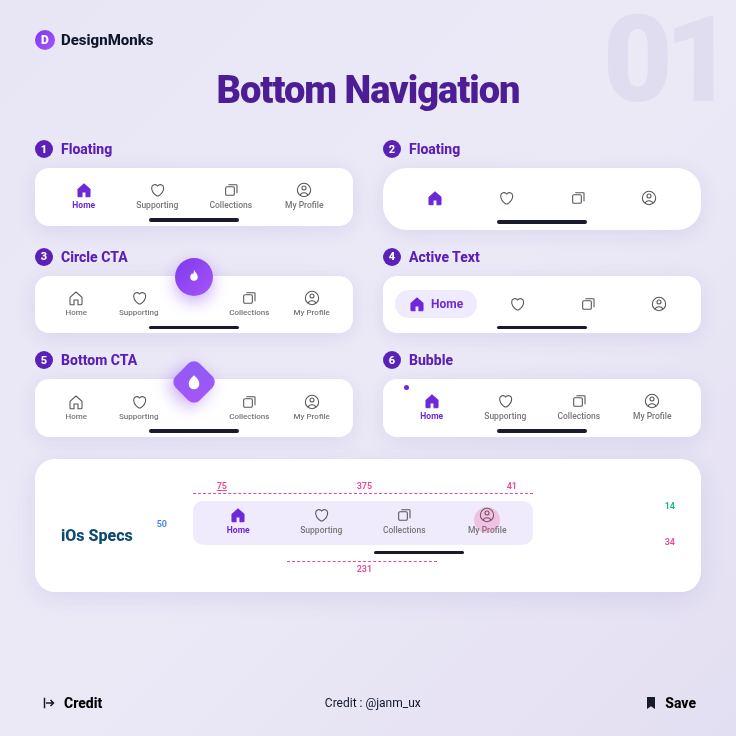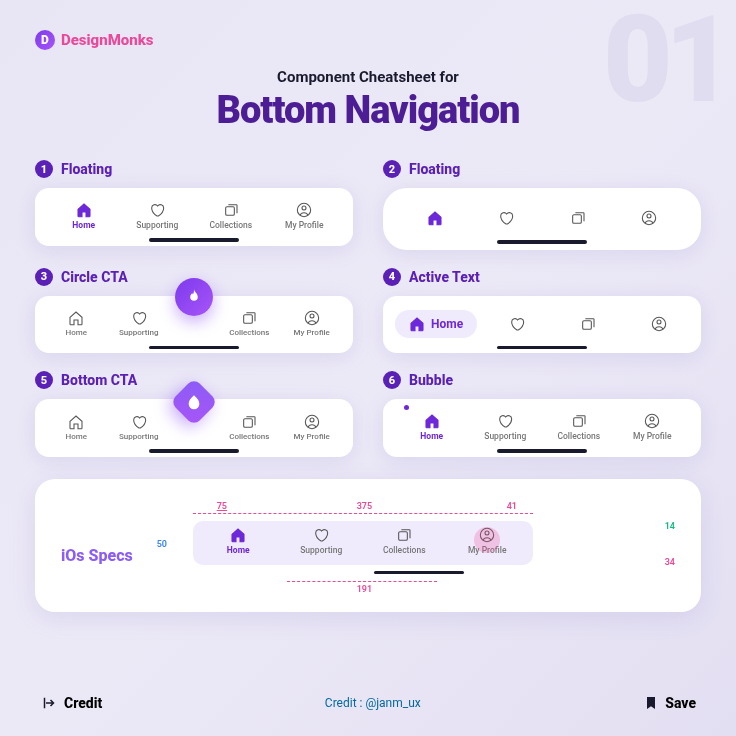--- a/index.html
+++ b/index.html
@@ -1,21 +1,21 @@
 <!DOCTYPE html>
 <html><head>
 <meta charset="utf-8">
 <style>
 * { margin:0; padding:0; box-sizing:border-box; font-family:-apple-system,BlinkMacSystemFont,'Segoe UI',Roboto,sans-serif; }
 body { width:736px; height:736px; background:linear-gradient(135deg,#e8e5f5 0%,#ece9f7 50%,#e3dff2 100%); position:relative; overflow:hidden; }
 .bg-num { position:absolute; top:-10px; right:10px; font-size:120px; font-weight:900; color:rgba(200,195,230,0.3); letter-spacing:-8px; }
 .page { padding:30px 35px 20px; position:relative; z-index:1; }
 .brand { display:flex; align-items:center; gap:6px; margin-bottom:18px; }
 .brand-icon { width:20px; height:20px; background:linear-gradient(135deg,#7c3aed,#a855f7); border-radius:50%; display:flex; align-items:center; justify-content:center; color:#fff; font-size:12px; font-weight:900; }
-.brand-name { font-weight:800; font-size:15px; color:#ec4899; }
+.brand-name { font-weight:800; font-size:15px; color:#0f172a; }
 .subtitle { text-align:center; font-size:15px; font-weight:700; color:#1a1a2e; margin-bottom:2px; }
 .title { text-align:center; font-size:38px; font-weight:900; color:#4c1d95; letter-spacing:-1px; margin-bottom:28px; }
 .grid { display:grid; grid-template-columns:1fr 1fr; gap:18px 30px; margin-bottom:22px; }
 .section-header { display:flex; align-items:center; gap:8px; margin-bottom:10px; }
 .num-badge { width:18px; height:18px; border-radius:50%; background:#5b21b6; color:#fff; font-size:11px; font-weight:800; display:flex; align-items:center; justify-content:center; }
 .section-title { font-size:14px; font-weight:800; color:#5b21b6; }
 .navbar-card { background:#fff; border-radius:14px; padding:10px 12px 4px; box-shadow:0 4px 20px rgba(100,80,180,0.12); position:relative; }
 .navbar-card.floating { border-radius:24px; padding:12px 16px 6px; }
 .nav-row { display:flex; justify-content:space-around; align-items:center; height:36px; }
 .nav-row.iconsonly .nav-item { flex:1; }
@@ -28,48 +28,47 @@
 .home-indicator { width:90px; height:3.5px; background:#1a1a2e; border-radius:3px; margin:4px auto 0; }
 .cta-circle { width:38px; height:38px; border-radius:50%; background:linear-gradient(135deg,#7c3aed,#a855f7); display:flex; align-items:center; justify-content:center; position:absolute; top:-18px; left:50%; transform:translateX(-50%); box-shadow:0 6px 16px rgba(124,58,237,0.4); }
 .cta-diamond { width:34px; height:34px; background:linear-gradient(135deg,#8b5cf6,#a855f7); transform:translateX(-50%) rotate(45deg); border-radius:8px; display:flex; align-items:center; justify-content:center; position:absolute; top:-14px; left:50%; box-shadow:0 6px 16px rgba(124,58,237,0.4); }
 .cta-diamond svg { transform:rotate(-45deg); }
 .nav-row.with-cta { gap:4px; }
 .nav-row.with-cta .nav-spacer { width:44px; flex:none; }
 .active-text-pill { display:flex; align-items:center; gap:6px; background:#f0ebfc; border-radius:14px; padding:6px 14px; }
 .active-text-pill .pill-label { color:#6d28d9; font-weight:700; font-size:12px; }
 .bubble-dot { width:5px; height:5px; border-radius:50%; background:#6d28d9; position:absolute; top:6px; left:21px; }
 .specs-card { background:#fff; border-radius:20px; padding:22px 26px 18px; box-shadow:0 6px 24px rgba(100,80,180,0.12); display:flex; gap:24px; align-items:center; }
-.specs-title { font-size:16px; font-weight:800; color:#8b5cf6; white-space:nowrap;margin-top:16px; }
+.specs-title { font-size:16px; font-weight:800; color:#0c4a6e; white-space:nowrap;margin-top:16px; }
 .specs-diagram { flex:1; position:relative; padding:20px 30px 20px 36px; }
 .specs-navbar { background:#f0ebfc; border-radius:10px; padding:6px 4px; display:flex; justify-content:space-around; width:340px; height:44px; position:relative; }
 .specs-navbar .nav-item.profile-hl { position:relative; }
 .specs-navbar .nav-item.profile-hl::before { content:''; position:absolute; width:26px; height:26px; border-radius:50%; background:rgba(236,72,153,0.25); top:0; }
 .dim-label { position:absolute; font-size:9px; font-weight:600; }
 .dim-top { top:0; color:#ec4899; }
 .dim-left { left:0; color:#3b82f6; }
 .dim-right { right:0; color:#10b981; }
 .dim-rb { color:#ec4899; right:0; }
 .dim-bottom { bottom:0; color:#ec4899; }
 .dashed-line { position:absolute; border-top:1px dashed #ec4899; }
 .footer { position:absolute; bottom:24px; left:0; right:0; display:flex; align-items:center; justify-content:space-between; padding:0 40px; }
 .footer-action { display:flex; align-items:center; gap:6px; font-weight:800; font-size:14px; cursor:pointer; }
-.credit { font-size:12px; color:#0369a1; }
+.credit { font-size:12px; color:#0f172a; }
 </style>
 </head>
 <body>
 
 <div class="bg-num">01</div>
 
 <div class="page">
   <div class="brand">
     <div class="brand-icon">D</div>
     <div class="brand-name">DesignMonks</div>
   </div>
 
-  <div class="subtitle">Component Cheatsheet for</div>
   <div class="title">Bottom Navigation</div>
 
   <div class="grid">
 
     <div>
       <div class="section-header">
         <div class="num-badge">1</div>
         <div class="section-title">Floating</div>
       </div>
       <div class="navbar-card">
@@ -310,21 +309,21 @@
 
   <div class="specs-card">
     <div class="specs-title">iOs Specs</div>
     <div class="specs-diagram">
       <div class="dim-label dim-top" style="left:60px;text-decoration:underline;">75</div>
       <div class="dim-label dim-top" style="left:200px;">375</div>
       <div class="dim-label dim-top" style="left:350px;">41</div>
       <div class="dim-label dim-left" style="top:38px;text-align:center;">50</div>
       <div class="dim-label dim-right" style="top:20px;">14</div>
       <div class="dim-label dim-rb" style="top:56px;right:0;">34</div>
-      <div class="dim-label dim-bottom" style="left:200px;">191</div>
+      <div class="dim-label dim-bottom" style="left:200px;">231</div>
       <div class="dashed-line" style="top:12px;left:36px;width:340px;"></div>
       <div class="specs-navbar">
         <div class="nav-item active">
             <svg class="ico" style="stroke:#6d28d9;fill:#6d28d9;" viewBox="0 0 24 24">
               <path d="M3 11l9-8 9 8v10a1 1 0 01-1 1h-5v-7h-6v7H4a1 1 0 01-1-1z"></path>
             </svg>
             <span class="nav-label" style="color:#6d28d9;font-weight:700;">Home</span>
           </div>
         <div class="nav-item">
             <svg class="ico" viewBox="0 0 24 24">

